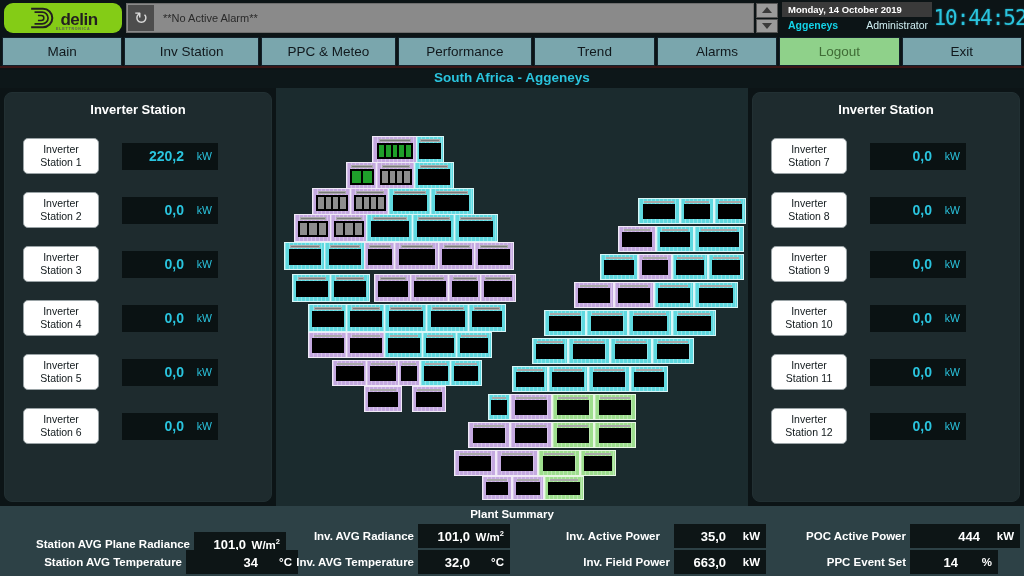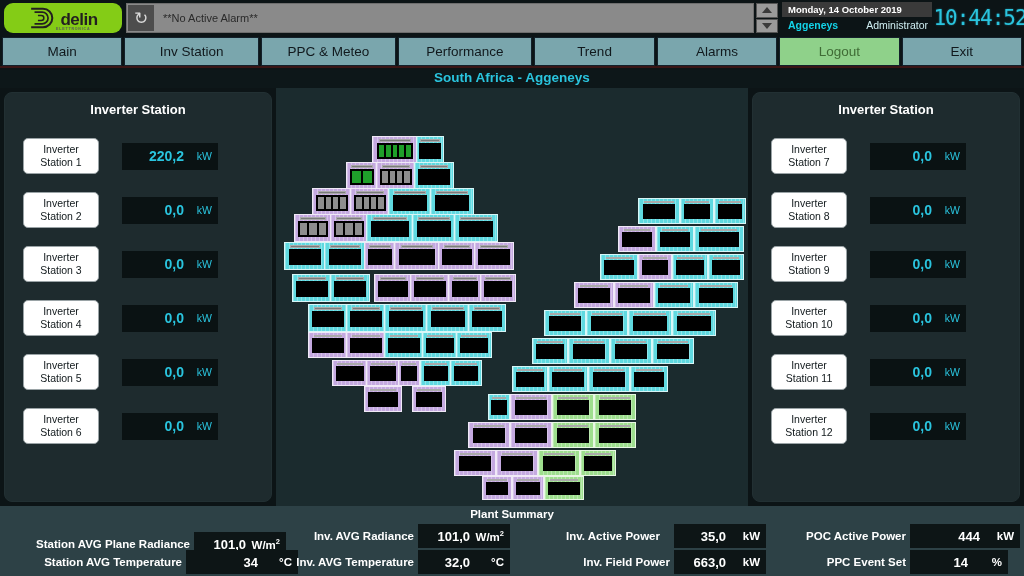--- a/index.html
+++ b/index.html
@@ -872,19 +872,19 @@
       </div>
       <div class="sum-item" style="left: 790px; top: 0px;">
         <div class="sum-label" style="width: 116px;">POC Active Power</div>
         <div class="sum-box" style="width: 110px;">
           <span class="sum-num">444</span>
           <span class="sum-unit">kW</span>
         </div>
       </div>
       <div class="sum-item" style="left: 790px; top: 26px;">
         <div class="sum-label" style="width: 116px;">PPC Event Set</div>
-        <div class="sum-box" style="width: 98px;">
+        <div class="sum-box" style="width: 88px;">
           <span class="sum-num">14</span>
           <span class="sum-unit">%</span>
         </div>
       </div>
     </div>
 </div>
 
 </body></html>

